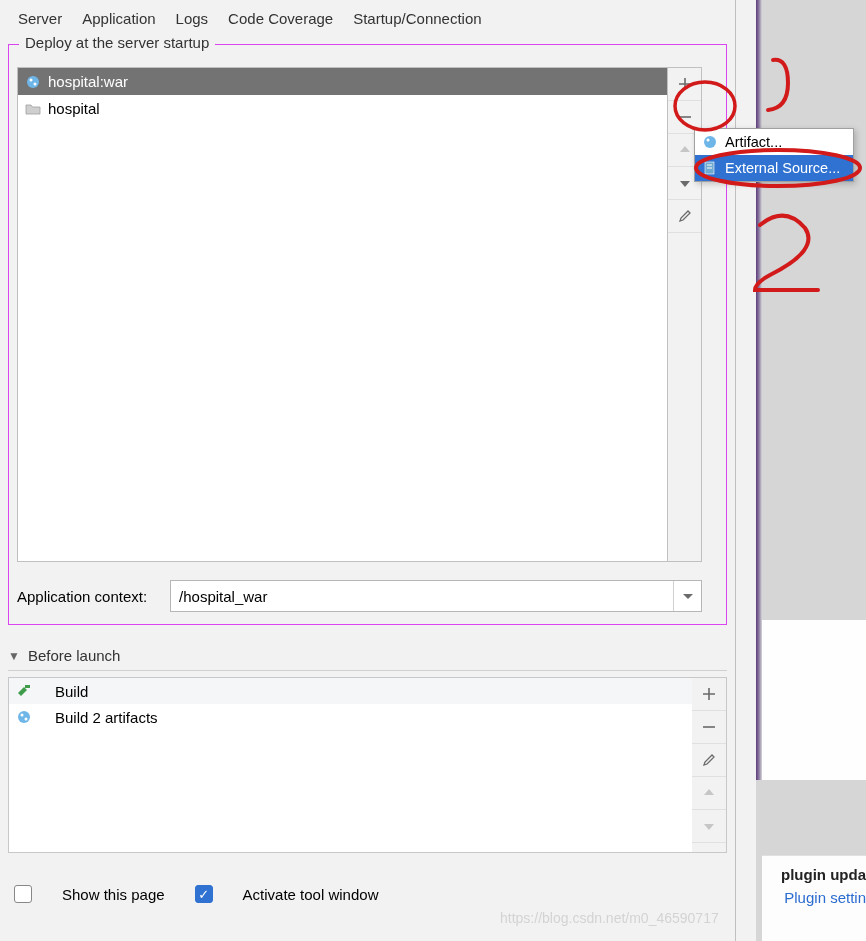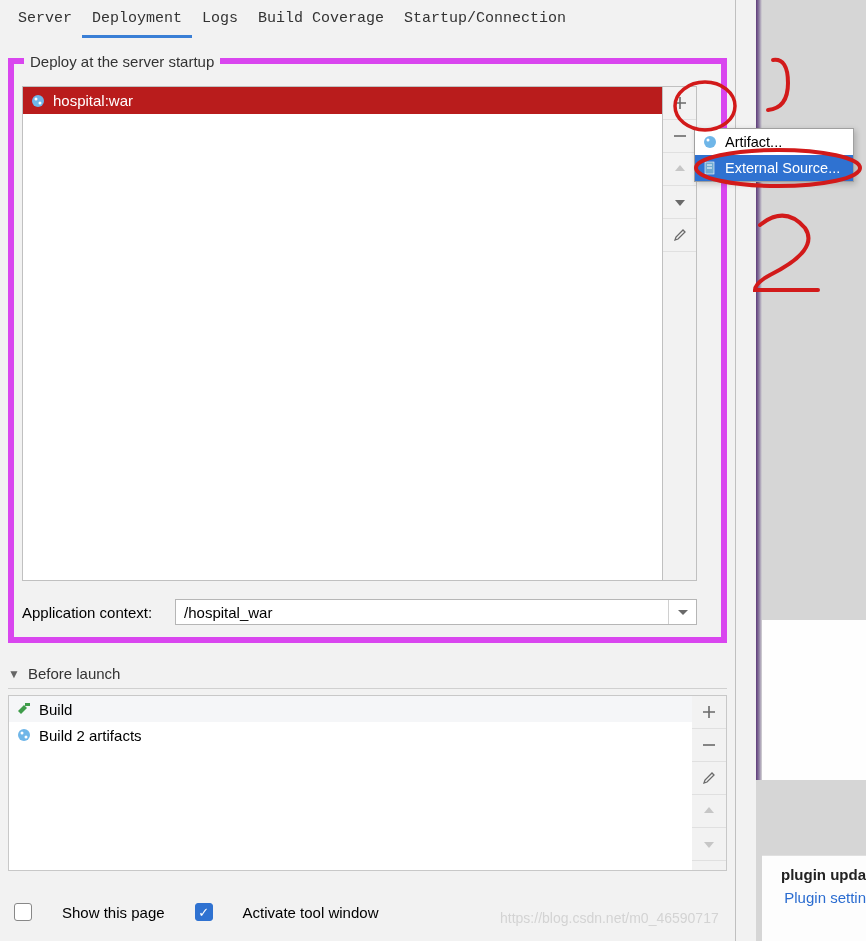--- a/index.html
+++ b/index.html
@@ -61,37 +61,36 @@
     .plugin-title { font-weight: 600; color: #222; font-size: 15px; }
     .plugin-link { color: #2a6cd0; font-size: 15px; margin-top: 6px; }
 
     
     .tabs {
       display: flex;
       gap: 0;
       height: 38px;
       align-items: flex-end;
       padding: 6px 8px 0 8px;
-      font-family: Liberation Mono, monospace;
     }
     .tab {
       padding: 6px 10px 8px 10px;
       font-size: 15px;
       color: #333;
       cursor: pointer;
       border-bottom: 3px solid transparent;
     }
     .tab.active {
       border-bottom: 3px solid #3a7fd6;
     }
 
     
     .groupbox {
-      margin: 20px 8px 0 8px;
-      border: 6px solid #d946ef;
+      margin: 6px 8px 0 8px;
+      border: 1px solid #d946ef;
       background: #f2f2f2;
       position: relative;
       padding: 22px 24px 12px 8px;
     }
     .groupbox .legend {
       position: absolute;
       top: -11px;
       left: 10px;
       background: #f2f2f2;
       padding: 0 6px;
@@ -134,37 +133,37 @@
     .tbtn.disabled { color: #bbb; cursor: default; }
 
     .list-row {
       height: 27px;
       display: flex;
       align-items: center;
       padding: 0 6px;
       gap: 6px;
       font-size: 15px;
     }
-    .list-row.selected { background: #b91c1c; color: #fff; }
+    .list-row.selected { background: #737373; color: #fff; }
     .icon-box { width: 18px; height: 18px; display:flex; align-items:center; justify-content:center; }
 
     
     .context-row {
       margin-top: 18px;
       display: flex;
       align-items: center;
       gap: 23px;
     }
     .context-row label { font-size: 15px; }
     .combo {
       flex: 1;
       display: flex;
       border: 1px solid #b6b6b6;
       background: #fff;
-      height: 26px;
+      height: 32px;
     }
     .combo input {
       flex: 1;
       border: none;
       padding: 0 8px;
       font-size: 15px;
       outline: none;
       background: transparent;
     }
     .combo .drop {
@@ -204,21 +203,21 @@
       width: 34px;
       display: flex;
       flex-direction: column;
       background: #f2f2f2;
     }
     .bl-row {
       height: 26px;
       display: flex;
       align-items: center;
       padding: 0 6px;
-      gap: 6px;
+      gap: 22px;
       font-size: 15px;
     }
     .bl-row.alt { background: #f5f6f8; }
 
     
     .check-row {
       margin: 32px 14px 0 14px;
       display: flex;
       align-items: center;
       gap: 30px;
@@ -271,40 +270,48 @@
 
     svg.icon { width:16px; height:16px; }
   </style>
 </head>
 <body>
 
 <div class="main-panel">
 
   <div class="tabs">
     <div class="tab">Server</div>
-    <div class="tab active">Deployment</div>
+    <div class="tab active">Application</div>
     <div class="tab">Logs</div>
-    <div class="tab">Build Coverage</div>
+    <div class="tab">Code Coverage</div>
     <div class="tab">Startup/Connection</div>
   </div>
 
   <div class="groupbox">
     <span class="legend">Deploy at the server startup</span>
 
     <div class="deploy-container">
       <div class="deploy-list">
         <div class="list-row selected">
           <span class="icon-box">
             <svg class="icon" viewBox="0 0 16 16">
                 <circle cx="8" cy="8" r="6" fill="#6fb6e8"></circle>
                 <circle cx="6" cy="6" r="1.5" fill="#fff"></circle>
                 <circle cx="10" cy="10" r="1.5" fill="#fff"></circle>
               </svg>
           </span>
           <span>hospital:war</span>
+        </div>
+        <div class="list-row">
+          <span class="icon-box">
+            <svg class="icon" viewBox="0 0 16 16">
+                <path d="M1 4 h5 l1.5 2 H15 v7 H1 z" fill="#cfcfcf" stroke="#a0a0a0" stroke-width="0.8"></path>
+              </svg>
+          </span>
+          <span>hospital</span>
         </div>
       </div>
       <div class="deploy-toolbar">
         <div class="tbtn">
           <svg class="icon" viewBox="0 0 16 16">
               <path d="M8 2 v12 M2 8 h12" stroke="#6a6a6a" stroke-width="1.6"></path>
             </svg>
         </div>
         <div class="tbtn">
           <svg class="icon" viewBox="0 0 16 16">

